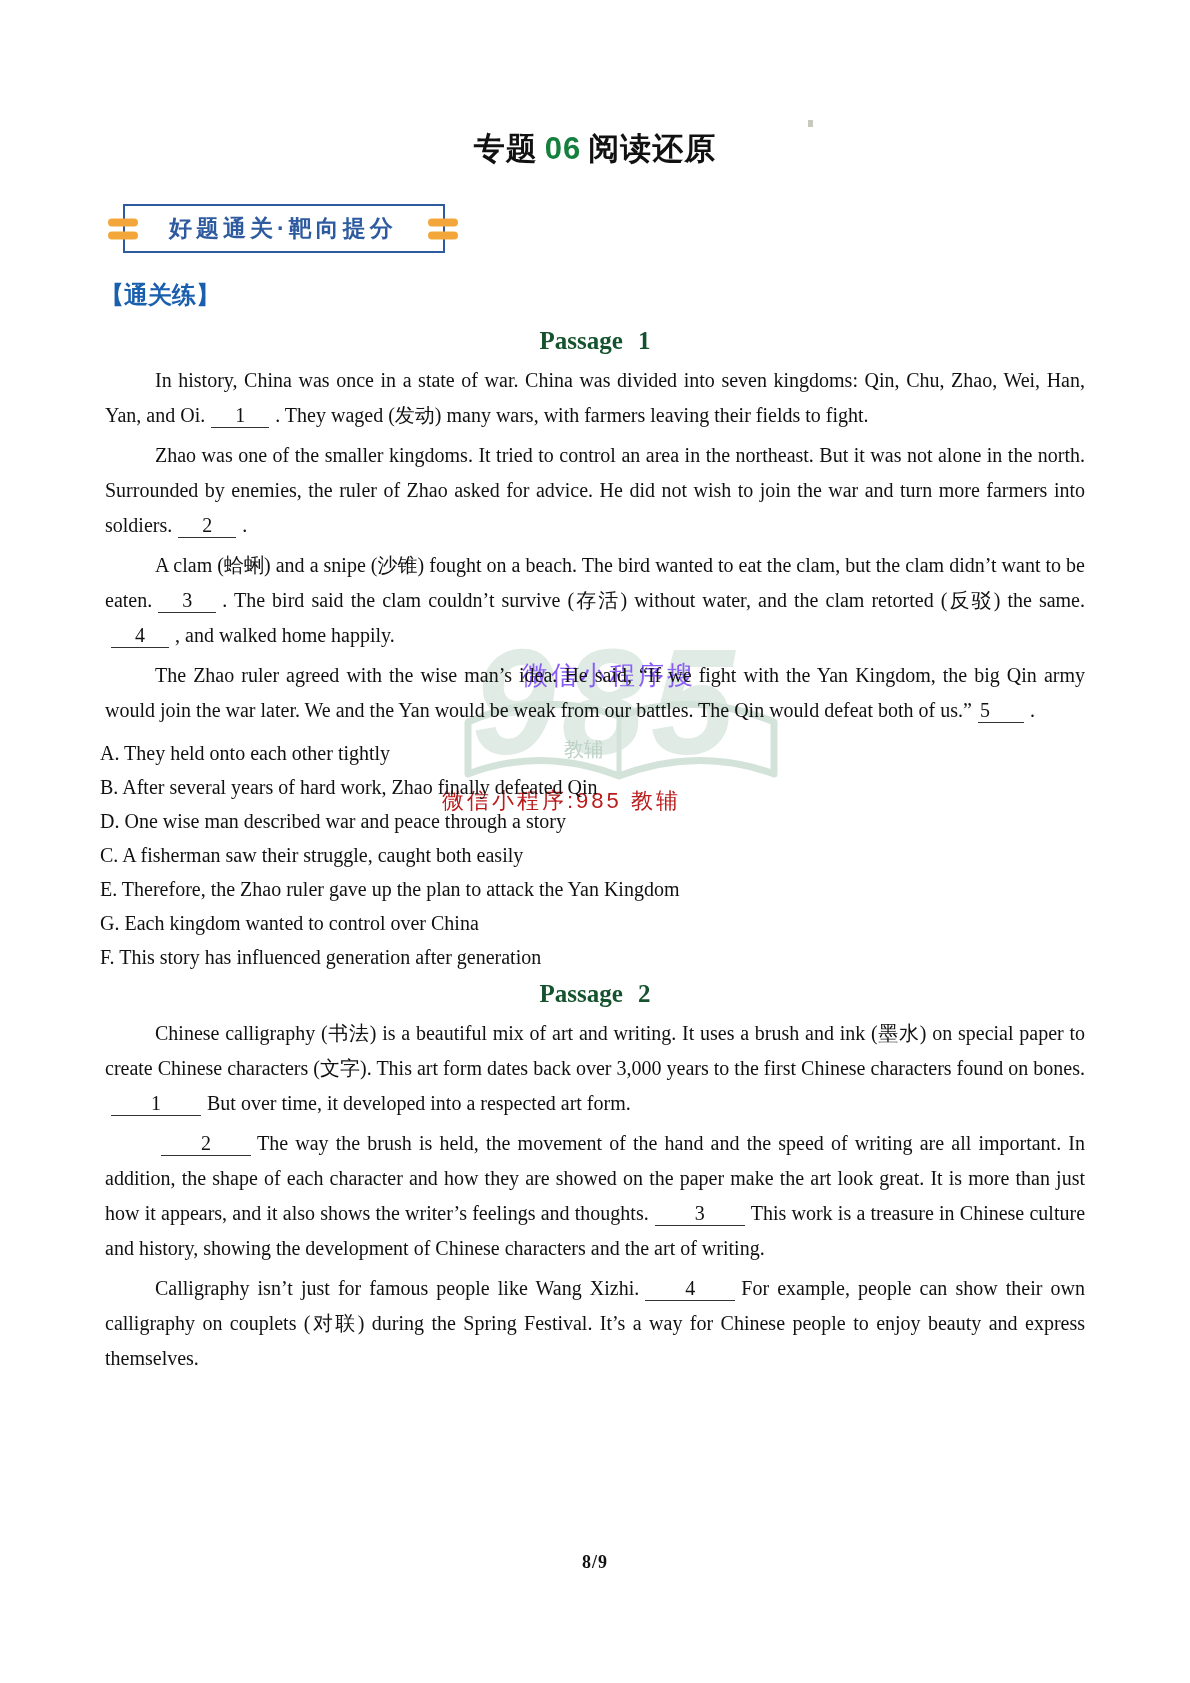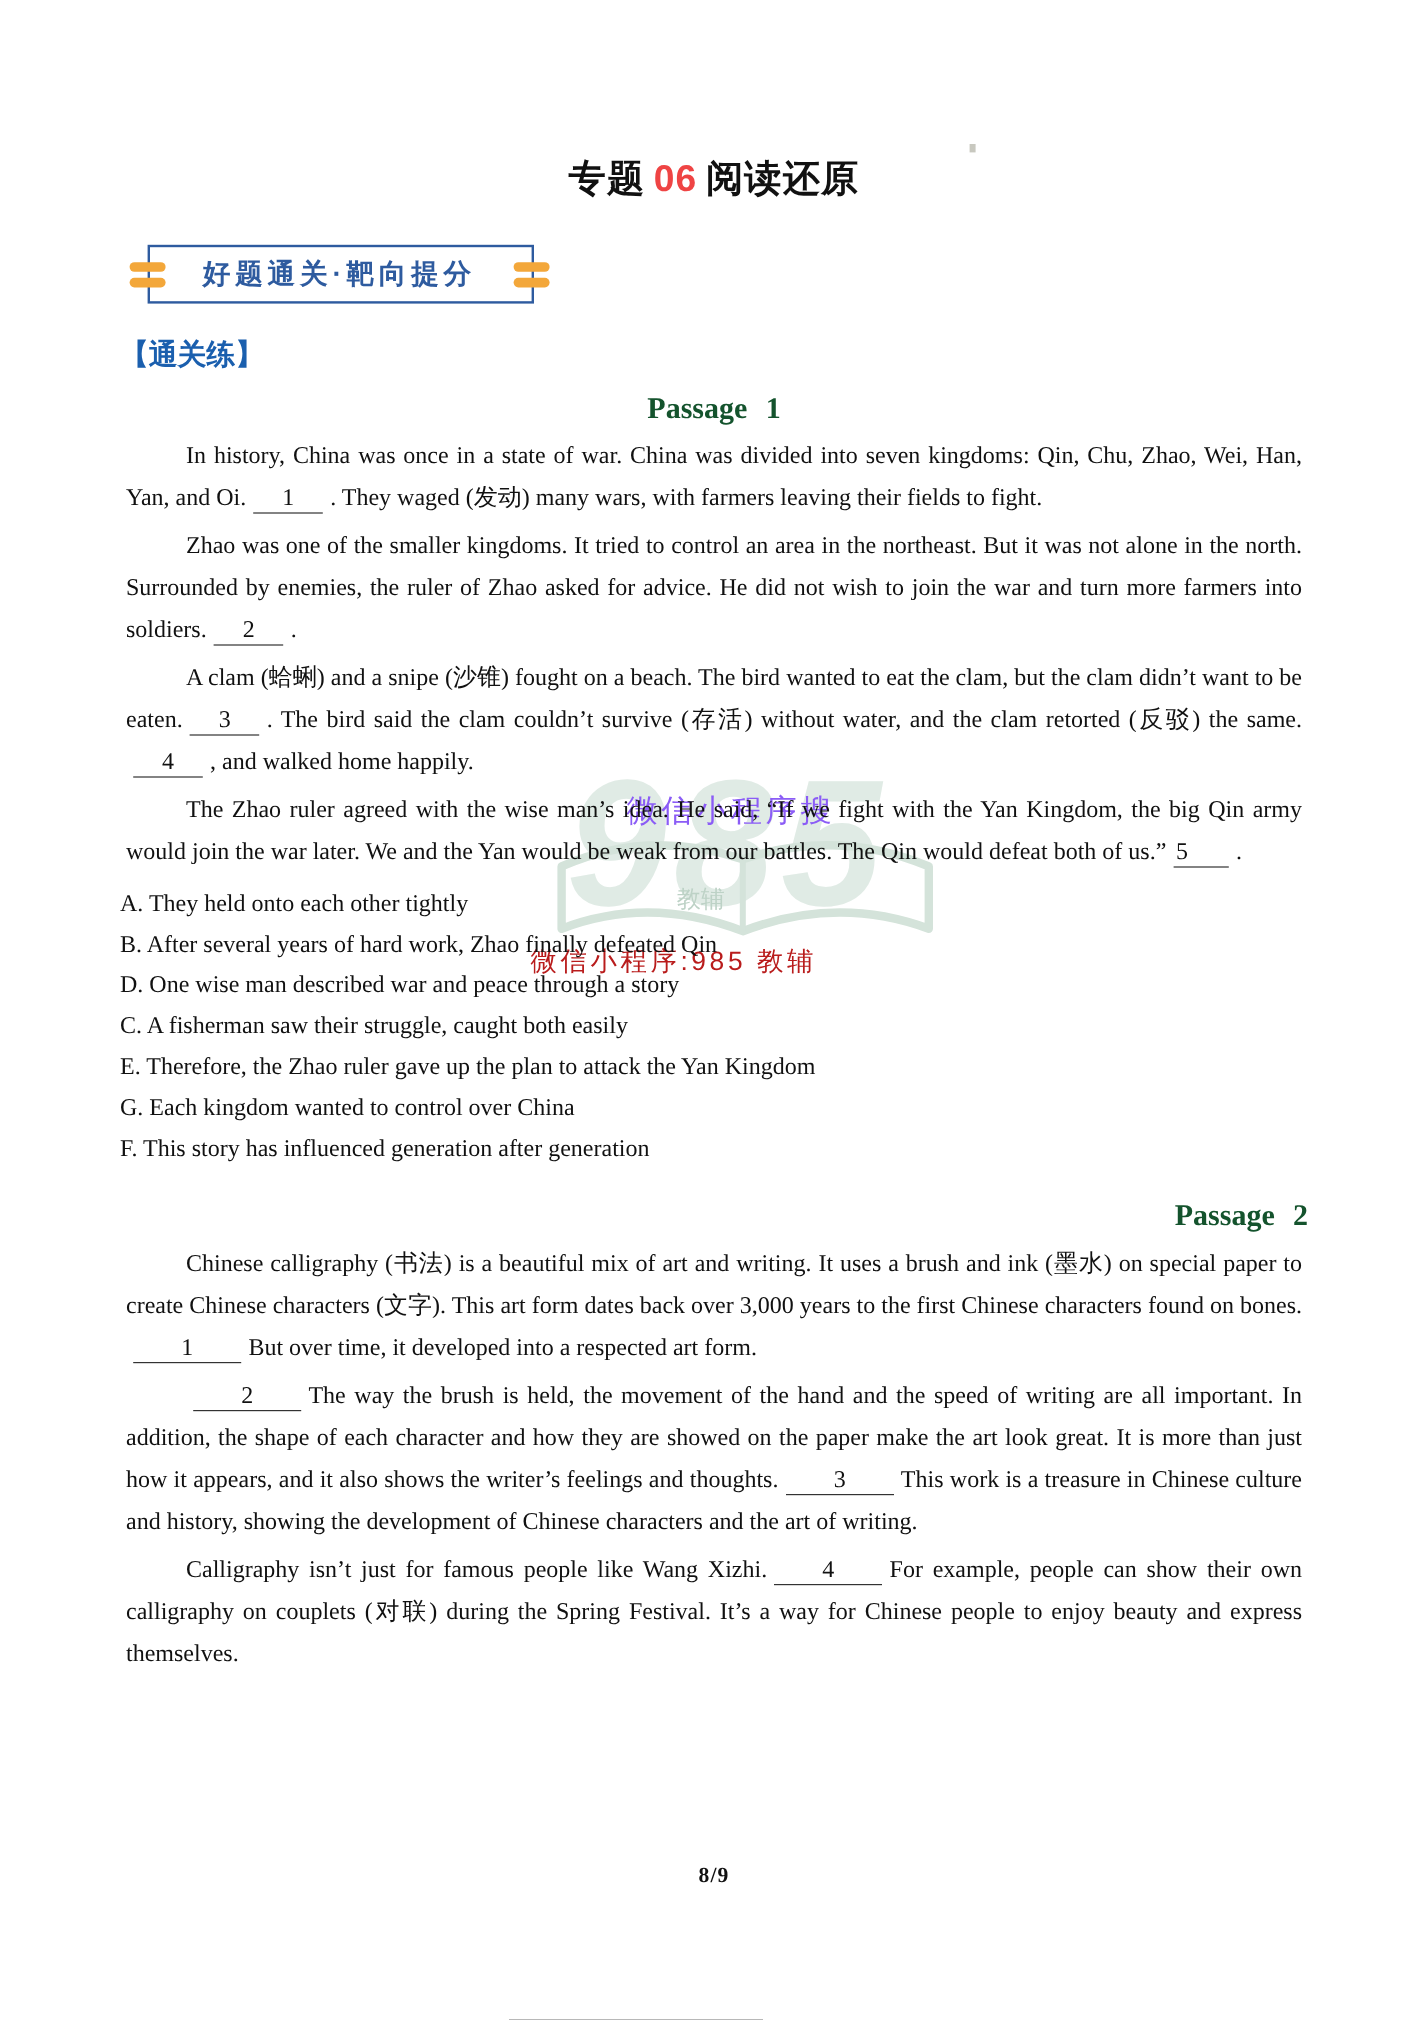--- a/index.html
+++ b/index.html
@@ -9,21 +9,21 @@
     font-family:"Liberation Serif", serif; color:#111;
   }
   .content { position:relative; z-index:1; padding:0 100px; }
 
   
   .doc-title {
     margin:128px 0 0 0; text-align:center;
     font-family:"Liberation Sans", sans-serif; font-weight:bold;
     font-size:31px; color:#111; letter-spacing:1px;
   }
-  .doc-title .num { color:#ef4444; margin:0 7px; }
+  .doc-title .num { color:#15803d; margin:0 7px; }
 
   
   .artifact-dot {
     position:absolute; left:808px; top:120px; width:5px; height:7px;
     background:#9a9a8a; opacity:.55; z-index:1;
   }
 
   
   .banner {
     position:relative; display:inline-block; margin:34px 0 0 23px;
@@ -44,21 +44,21 @@
     margin:26px 0 0 0;
     font-family:"Liberation Sans", sans-serif; font-weight:bold;
     font-size:24px; color:#1a5fae;
   }
 
   
   .passage-heading {
     margin:16px 0 8px 0; text-align:center;
     font-size:25px; font-weight:bold; color:#14532d; word-spacing:9px;
   }
-  .passage-heading.second { margin-top:26px;text-align:right; }
+  .passage-heading.second { margin-top:6px; }
 
   
   .para {
     margin:5px; font-size:20px; line-height:35px;
     text-align:justify; text-indent:50px;
   }
   .para.first { margin-top:6px; }
 
   
   .blank {

